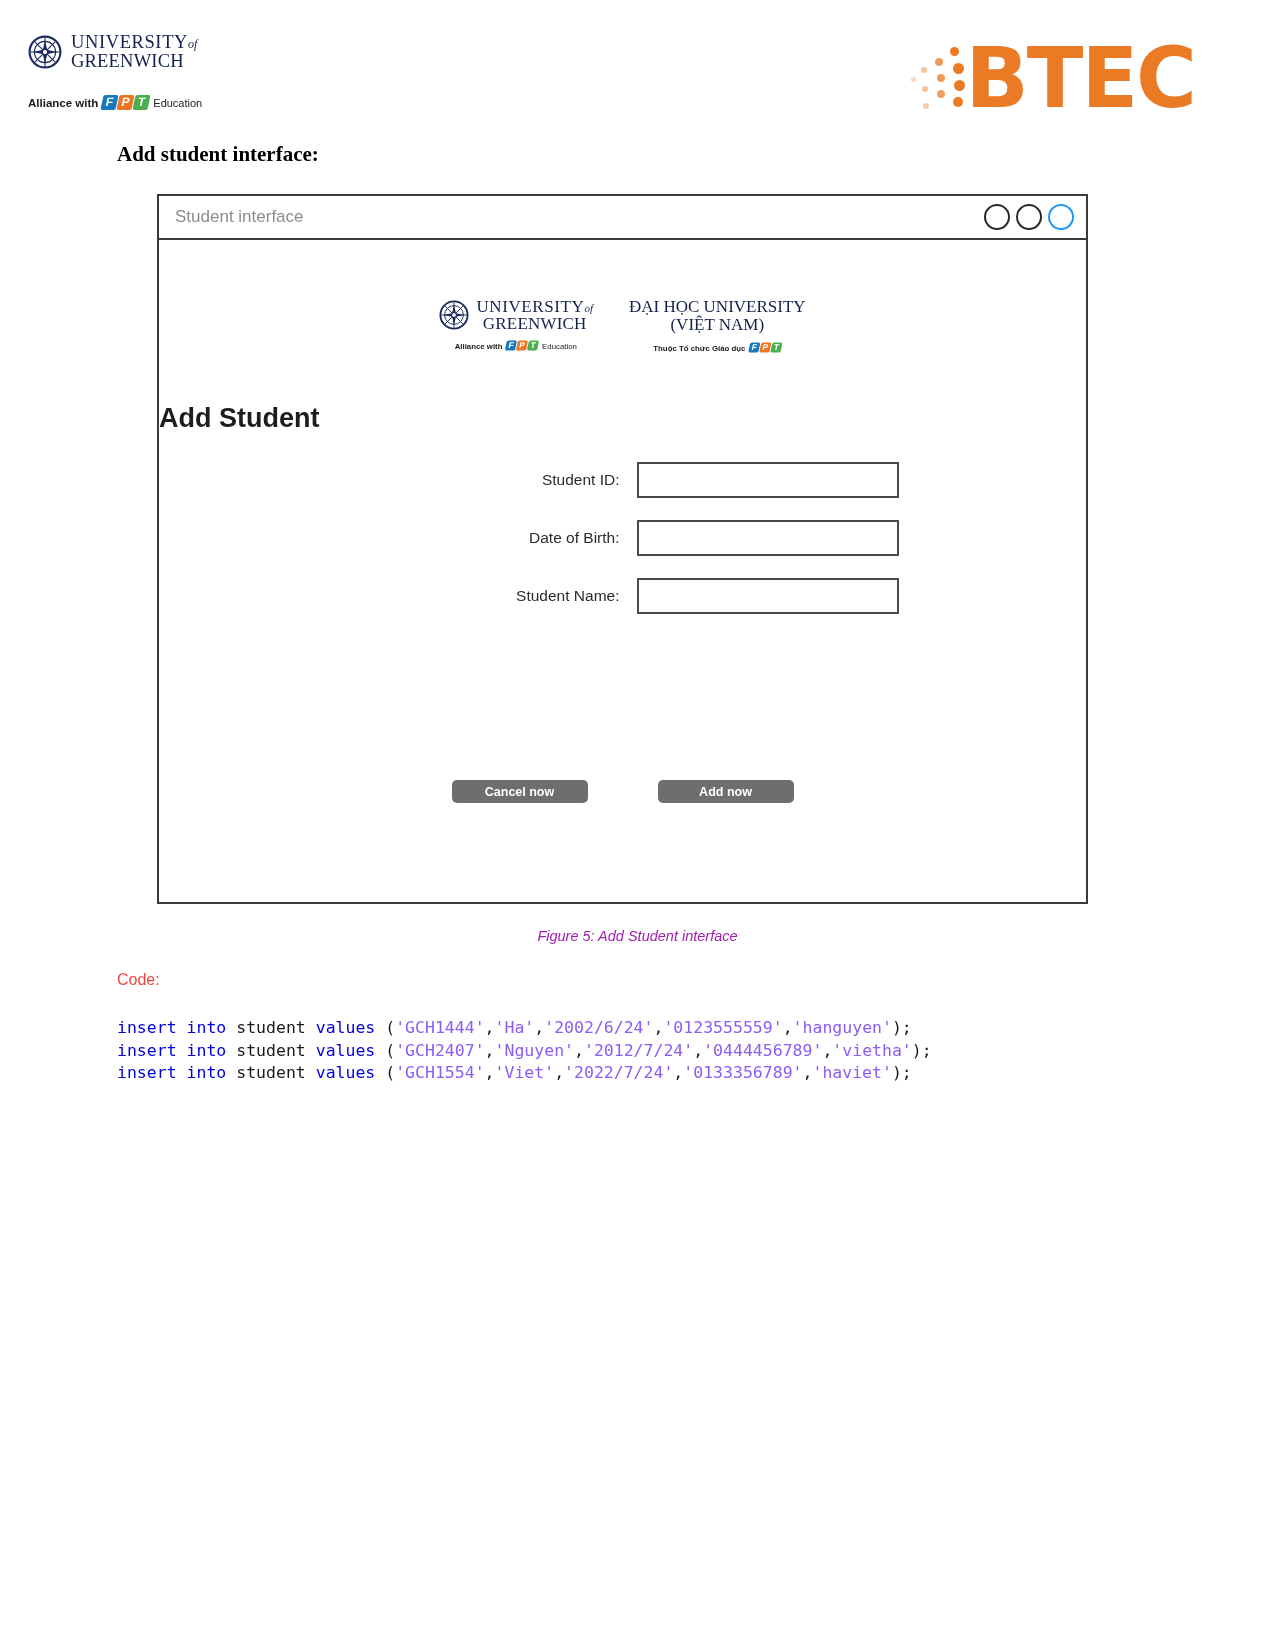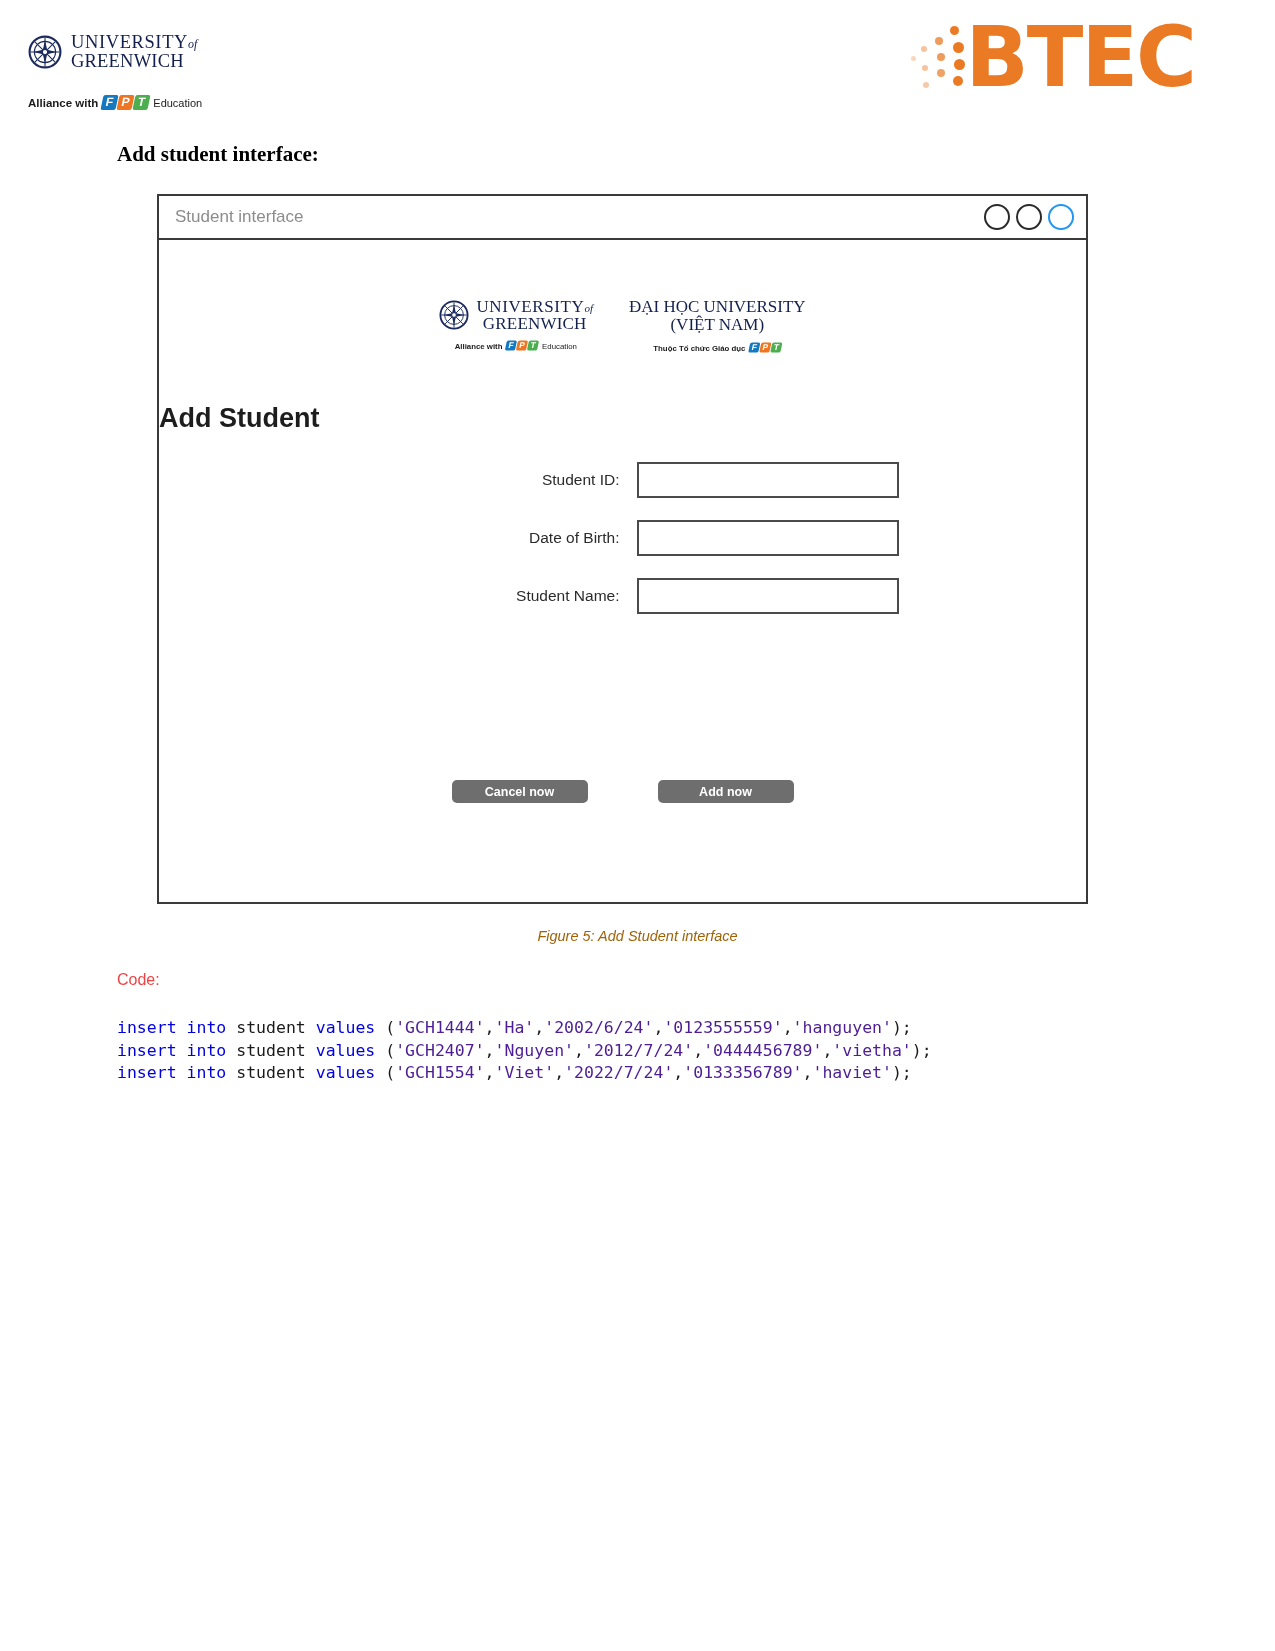--- a/index.html
+++ b/index.html
@@ -74,21 +74,21 @@
     transform: skewX(-12deg);
     border-radius: 2px;
   }
   .fpt-f { background: #1579c0; }
   .fpt-p { background: #ee7623; }
   .fpt-t { background: #4cae4f; }
   .alliance .edu { font-weight: normal; font-size: 11px; }
 
   .btec {
     position: absolute;
-    right: 80px; top: 20px;
+    right: 80px; top: 41px;
     display: flex;
     align-items: flex-end;
   }
   .btec-dots { position: relative; width: 62px; height: 76px; }
   .btec-dots i {
     position: absolute;
     border-radius: 50%;
     background: #ea7a24;
     display: block;
   }
@@ -245,42 +245,42 @@
     cursor: pointer;
   }
 
   
   .figure-caption {
     position: absolute;
     left: 0; right: 0; top: 928px;
     text-align: center;
     font-size: 14.5px;
     font-style: italic;
-    color: #a16207;
+    color: #a21caf;
     font-family: "Liberation Sans", sans-serif;
   }
 
   .code-label {
     position: absolute;
     left: 117px; top: 971px;
     font-size: 16px;
     color: #ef4444;
     font-family: "Liberation Sans", sans-serif;
   }
   .code-block {
     position: absolute;
     left: 117px; top: 1017px;
     font-family: "DejaVu Sans Mono", monospace;
     font-size: 16.5px;
     line-height: 22.5px;
     white-space: pre;
   }
   .kw  { color: #0000e0; }
   .pln { color: #1a1a1a; }
-  .str { color: #4c1d95; text-align: center; }
+  .str { color: #8b5cf6; text-align: center; }
 </style>
 </head>
 <body>
 
 <div class="page-header">
 
   <div class="uog-mark">
     <span class="compass">
       <svg viewBox="0 0 64 64" width="34" height="34" aria-hidden="true">
         <circle cx="32" cy="32" r="29" fill="none" stroke="#1b2a5e" stroke-width="4"></circle>

